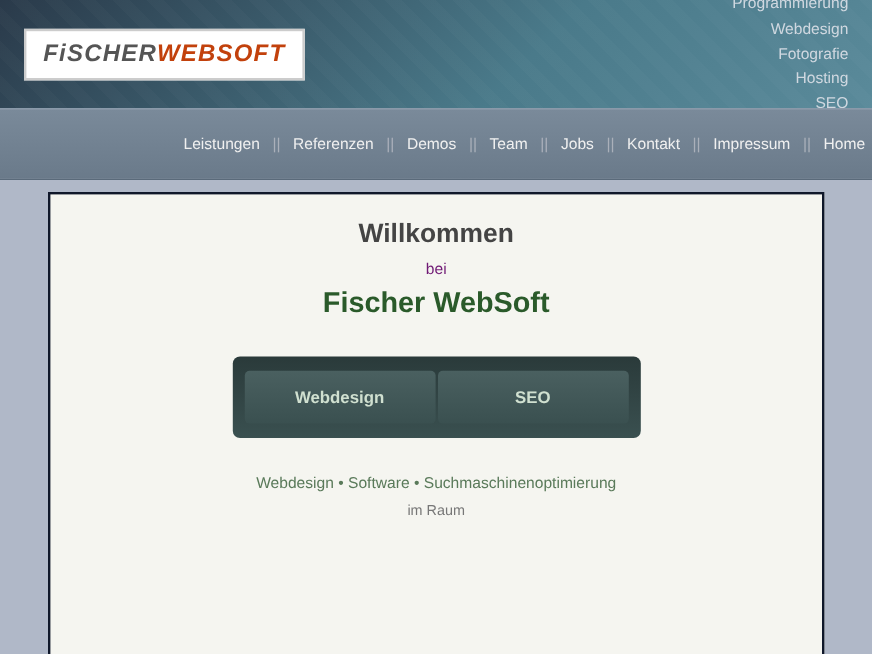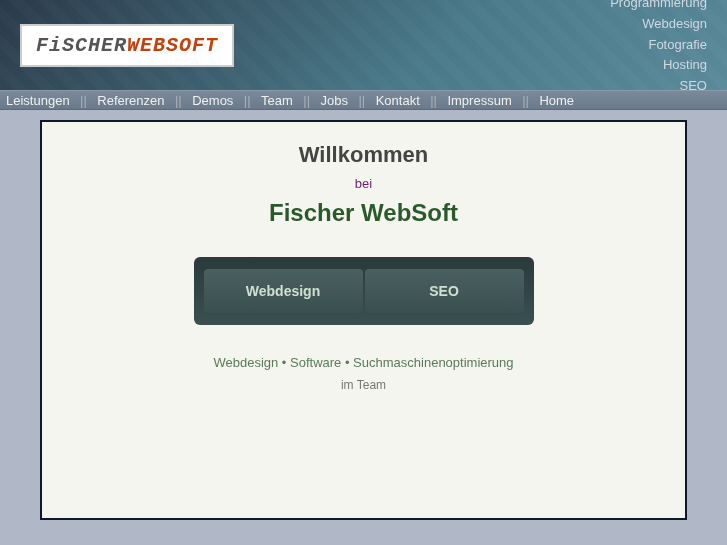--- a/index.html
+++ b/index.html
@@ -36,21 +36,20 @@
       );
     }
 
     .logo-box {
       background: white;
       border: 2px solid #ccc;
       padding: 8px 14px;
       display: flex;
       align-items: flex-start;
       z-index: 1;
-      font-family: Liberation Mono, monospace;
     }
 
     .logo-text-fischer {
       font-size: 20px;
       font-weight: bold;
       color: #555;
       letter-spacing: 1px;
       font-style: italic;
     }
 
@@ -71,22 +70,22 @@
       display: block;
       color: #d0d8e0;
       font-size: 13px;
       text-decoration: none;
       line-height: 1.6;
     }
 
     
     #navbar {
       background: linear-gradient(to bottom, #7a8a9a, #6a7a8a);
-      padding: 0 0;
-      text-align: left;
+      padding: 20px 0;
+      text-align: right;
       border-top: 1px solid #8a9aaa;
       border-bottom: 1px solid #5a6a7a;
     }
 
     #navbar a {
       color: #f0f0f0;
       text-decoration: none;
       font-size: 13px;
       padding: 0 6px;
     }
@@ -219,15 +218,15 @@
   <p class="welcome-bei">bei</p>
   <div class="company-name">Fischer WebSoft</div>
 
   <div class="service-buttons">
     <a href="#" class="service-btn">Webdesign</a>
     <a href="#" class="service-btn">SEO</a>
   </div>
 
   <div class="bottom-text">
     <p class="services-line">Webdesign • Software • Suchmaschinenoptimierung</p>
-    <p class="im-raum">im Team</p>
+    <p class="im-raum">im Raum</p>
   </div>
 </div>
 
 </body></html>

